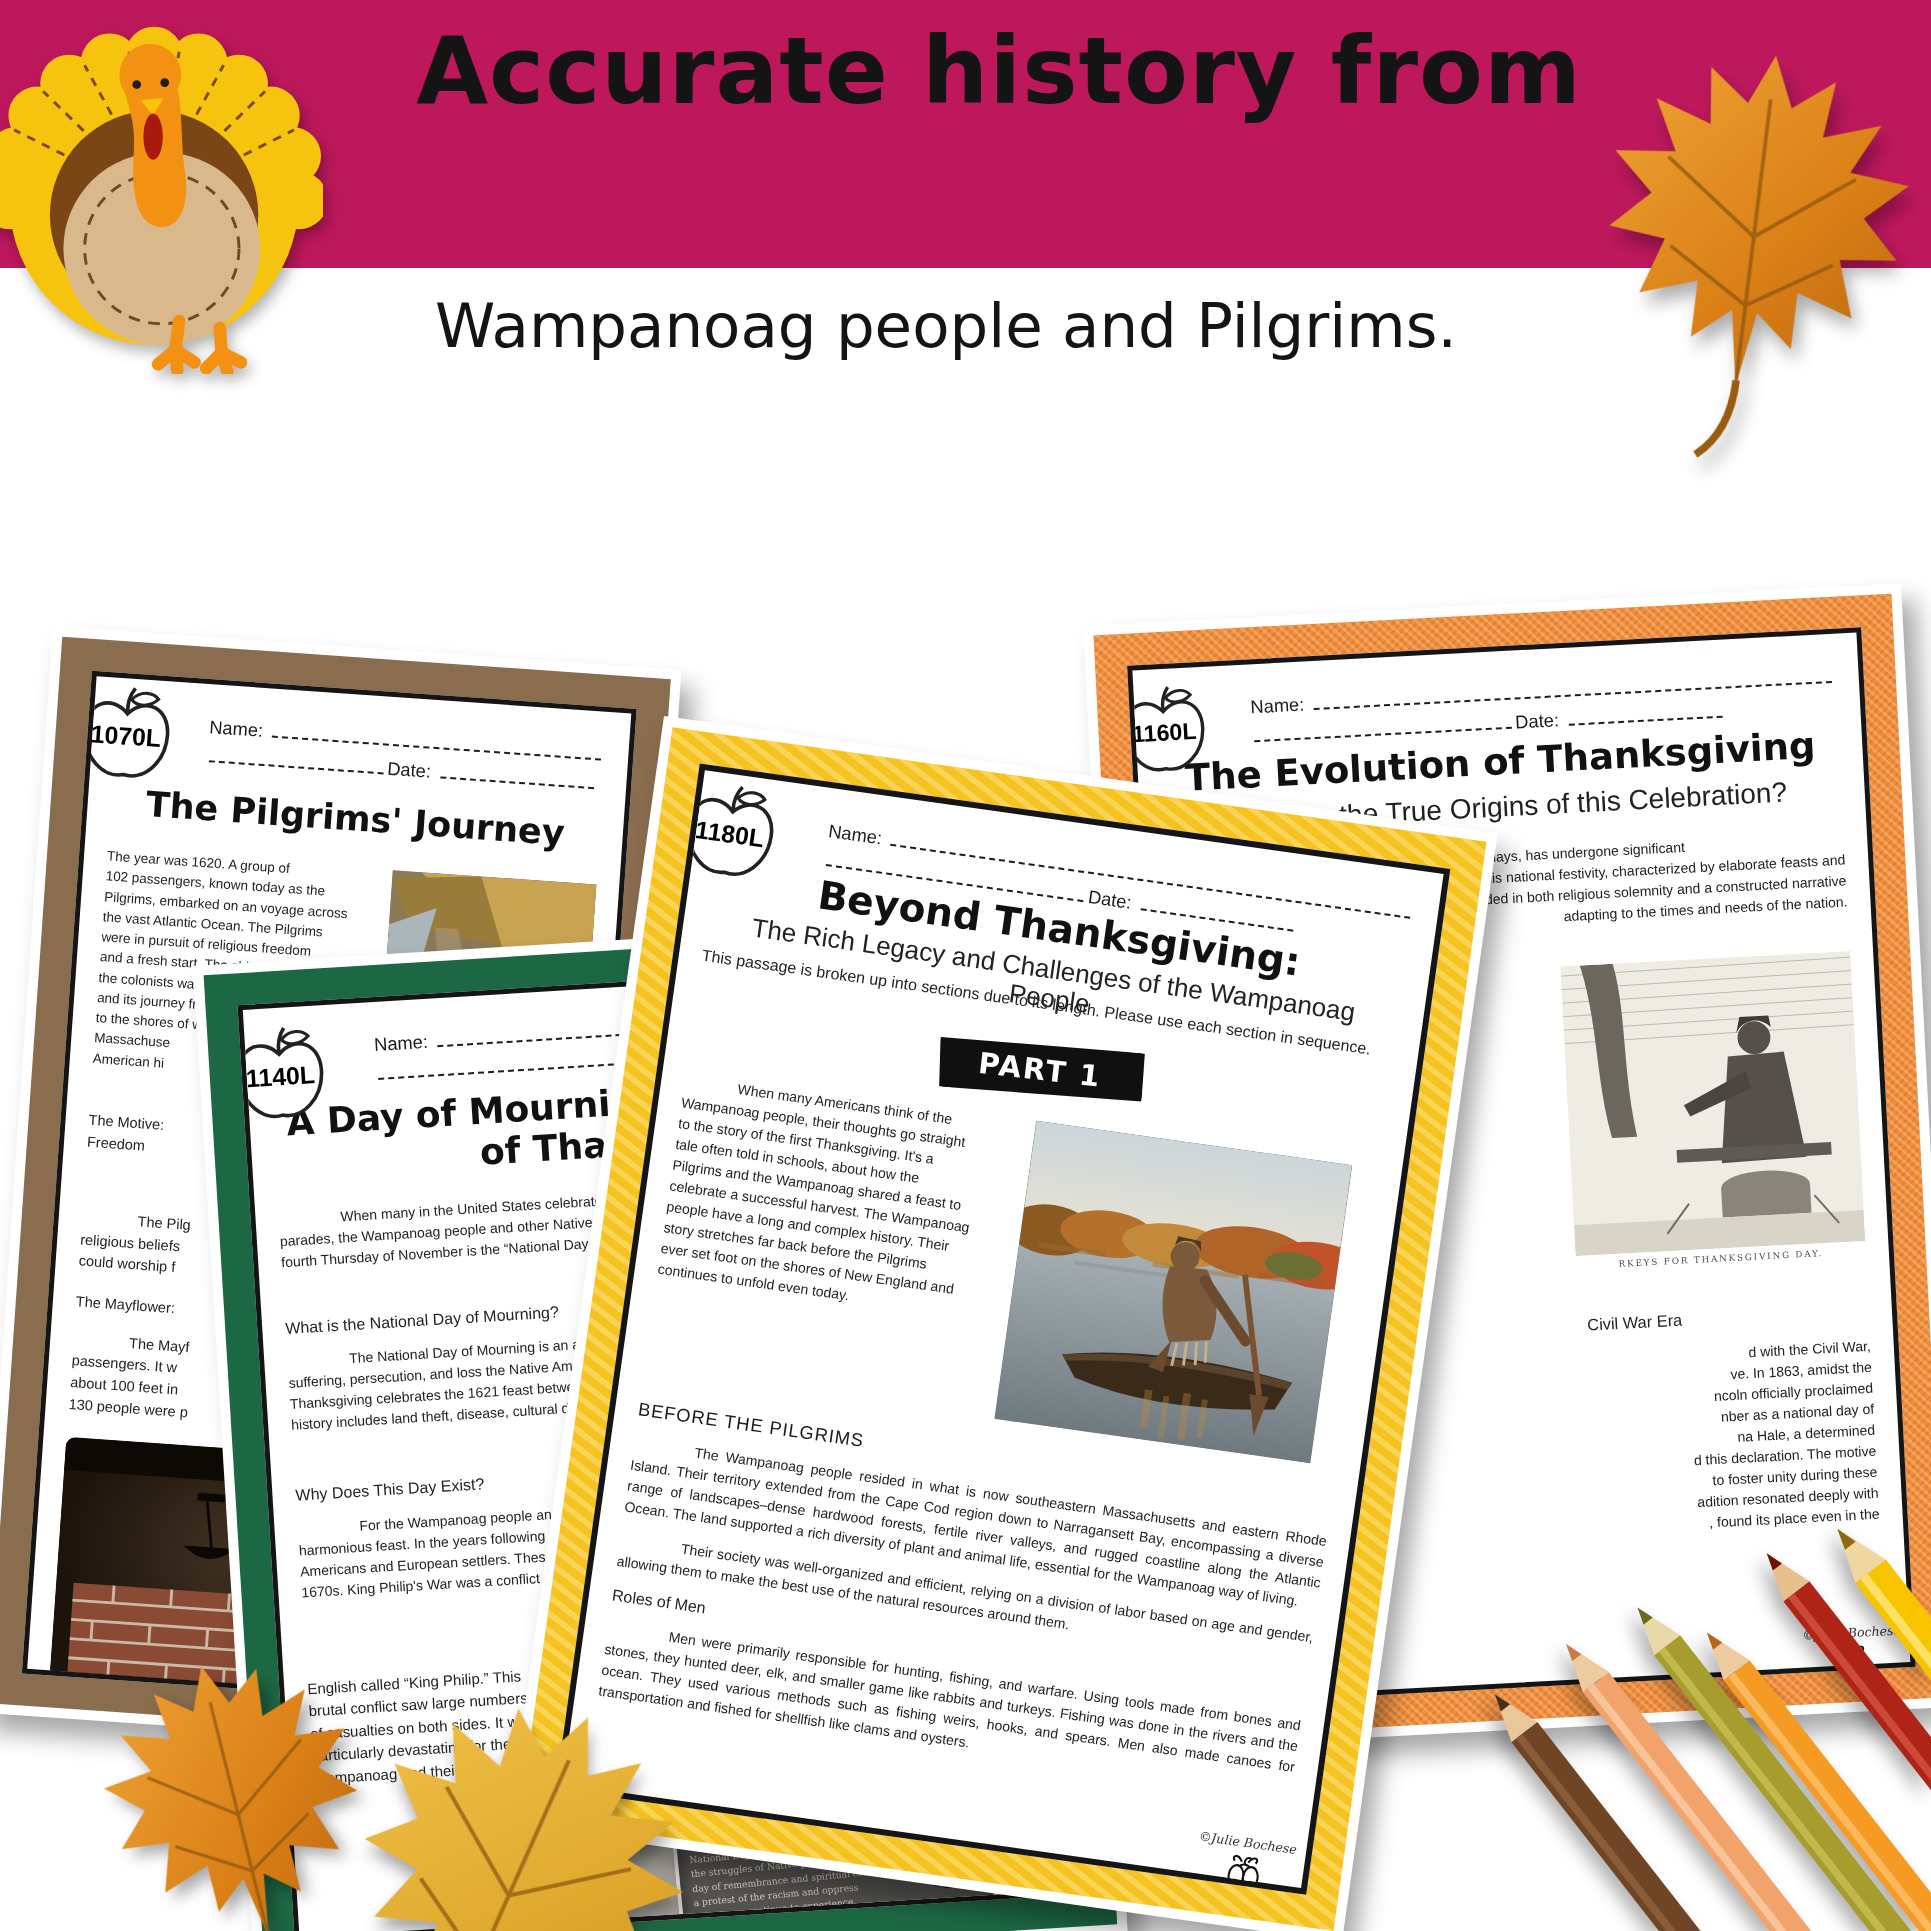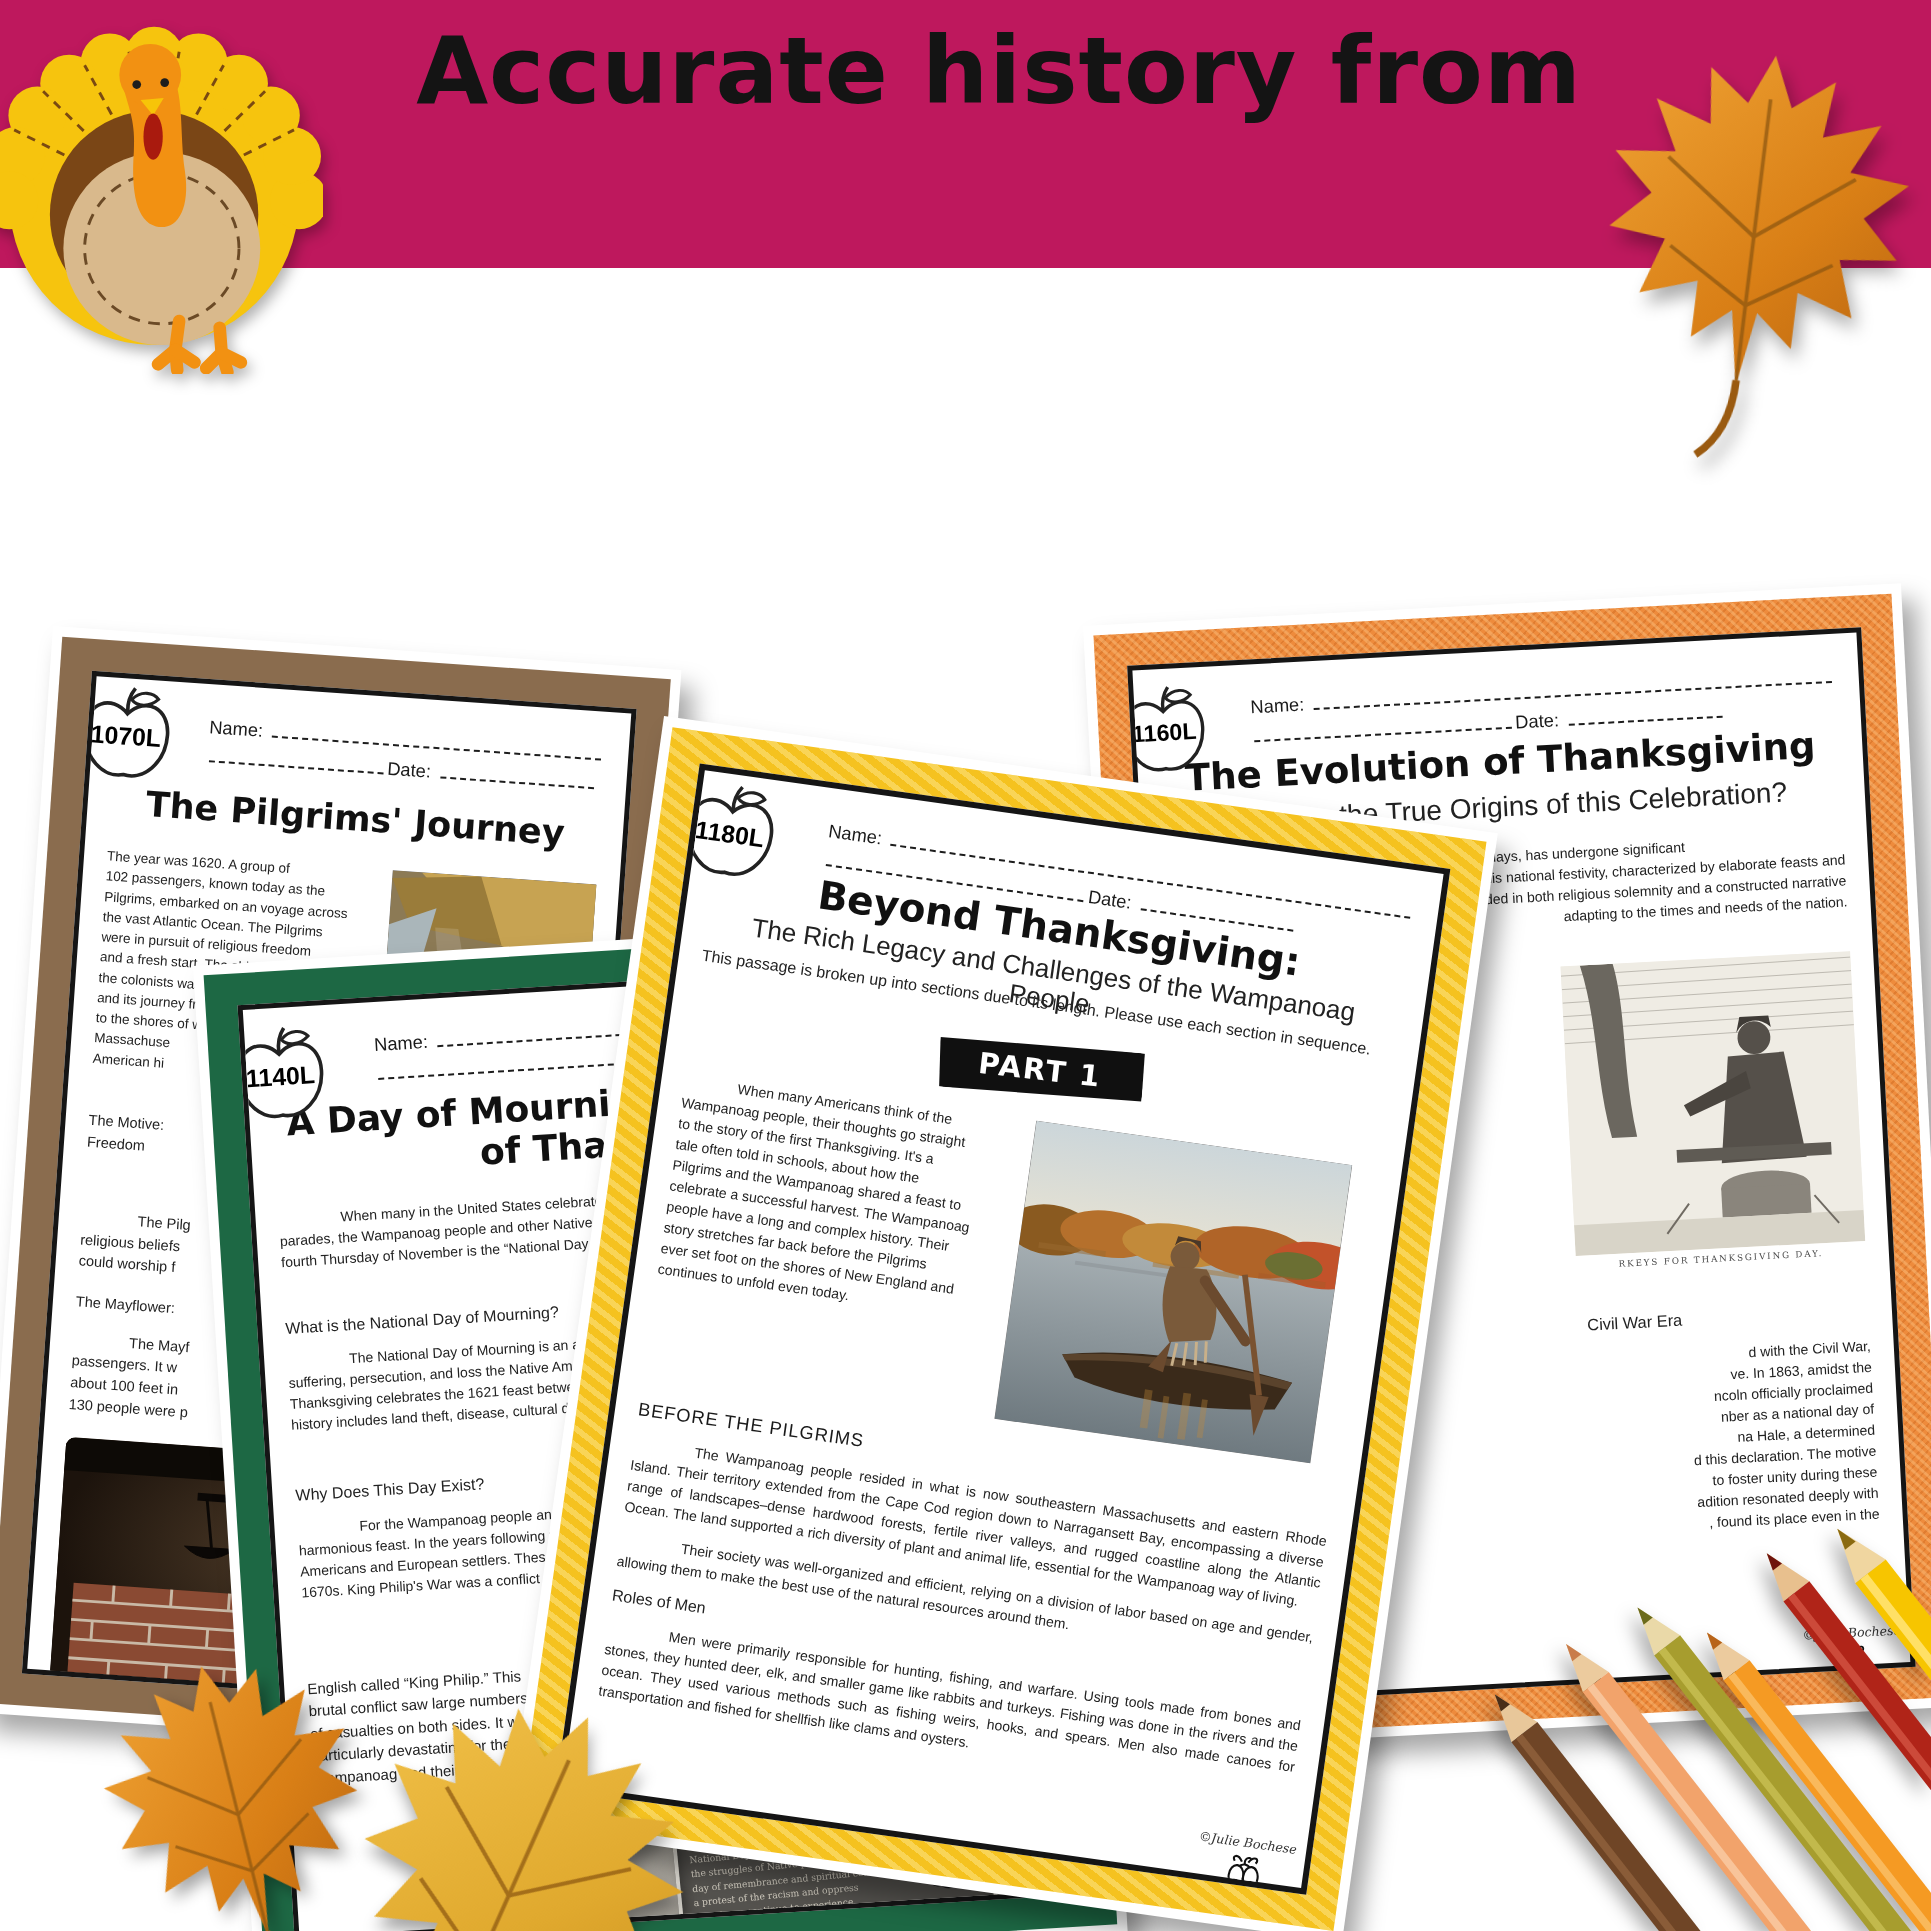--- a/index.html
+++ b/index.html
@@ -168,20 +168,21 @@
     </g>
   </svg>
 
   <svg class="abs" style="left:1572px;top:48px;z-index:6;transform:rotate(7deg);filter:drop-shadow(7.7px 11.6px 8.7px rgba(0,0,0,.32));" width="359" height="415" viewBox="0 0 100 132">
     <use href="#leafP" fill="url(#gradLeafOrange)"></use>
     <use href="#leafVeins"></use>
     <path d="M50 106 C50 118 46 126 40 131" stroke="#9a5a10" stroke-width="2.4" fill="none"></path>
   </svg>
 
   <div class="intro">
+    <div>Wampanoag people and Pilgrims.</div>
   </div>
 
   <section class="sheet sheet-brown">
     <div class="band band-brown"></div>
     <div class="page">
       <div class="page-pad">
         <svg class="apple-badge" style="left:-13.5px;top:3.9px;" viewBox="0 0 90 100">
           <use href="#appleShape"></use>
           <text x="45" y="60" text-anchor="middle" font-size="24">1070L</text>
         </svg>

